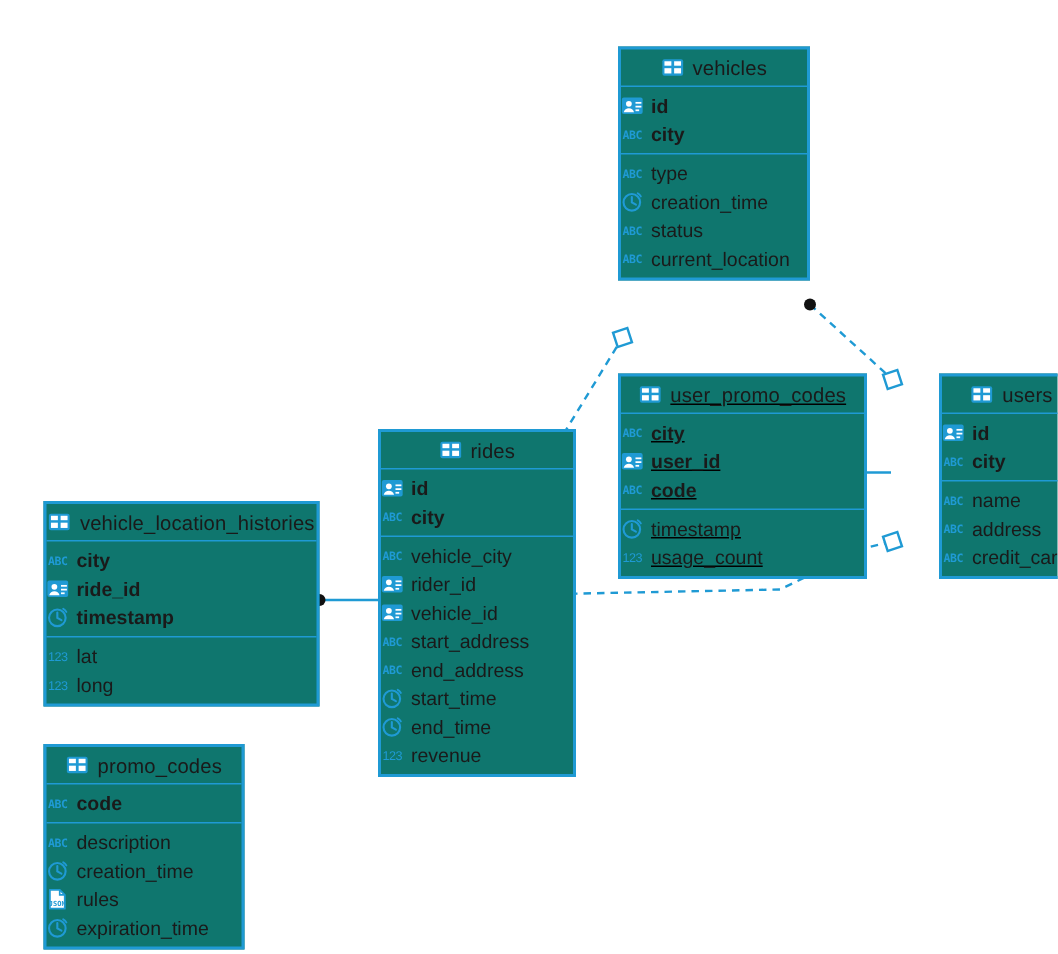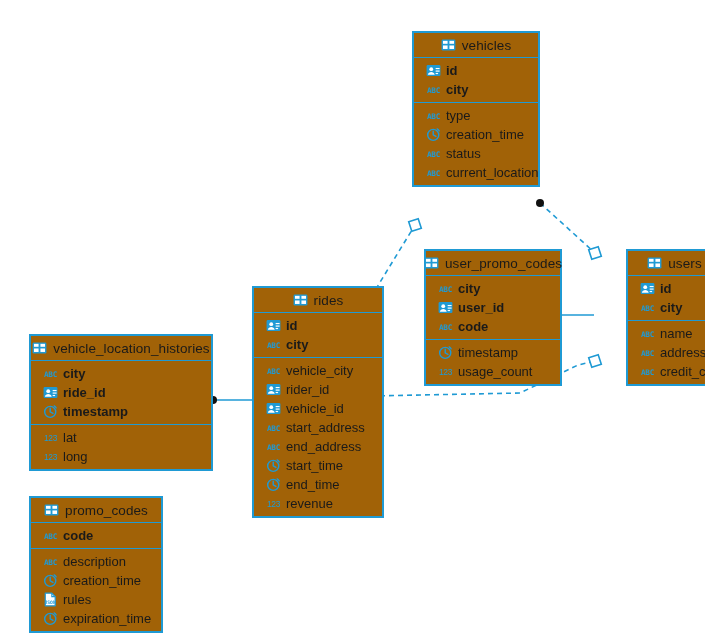--- a/index.html
+++ b/index.html
@@ -11,21 +11,21 @@
     overflow:hidden;
     -webkit-font-smoothing:antialiased;
   }
   #canvas{position:absolute;inset:0;}
   svg#edges{position:absolute;left:0;top:0;width:705px;height:636px;pointer-events:none;}
 
   .table{
     position:absolute;
     box-sizing:border-box;
     border:2px solid #1f9ad4;
-    background:#a16207;
+    background:#0f766e;
     text-align:center;
   }
   .t-header{
     height:25px;
     display:flex;align-items:center;justify-content:center;
     gap:6px;
     border-bottom:1.5px solid #1f9ad4;
     box-sizing:border-box;
     padding:0 6px;
   }
@@ -33,21 +33,21 @@
     font-size:13.5px;
     color:#1a1a1a;
     white-space:nowrap;
     letter-spacing:0.1px;
   }
   .t-section{box-sizing:border-box;}
   .t-section.keys{border-bottom:1.5px solid #1f9ad4;}
   .col{
     display:flex;align-items:center;gap:5px;
     height:19px;
-    padding-left:12px;
+    padding-left:0;
     box-sizing:border-box;
     white-space:nowrap;
   }
   .col .name{font-size:13px;color:#1a1a1a;line-height:1;}
   .col.key .name{font-weight:bold;}
 
   
   .ic{width:15px;height:15px;flex:0 0 15px;display:block;}
 
   
@@ -134,21 +134,21 @@
           <span class="name">status</span>
         </div>
         <div class="col">
           <svg class="ic" viewBox="0 0 16 16">
             <text x="8" y="11.2" text-anchor="middle" font-family="DejaVu Sans Mono, monospace" font-size="8.2" font-weight="bold" fill="#1f9ad4" letter-spacing="-0.3">ABC</text>
           </svg>
           <span class="name">current_location</span>
         </div>
       </div>
     </div>
-    <div class="table" style="left: 424px; top: 249px; width: 138px;">
+    <div class="table" style="left: 412px; top: 249px; width: 166px; text-decoration: underline;">
       <div class="t-header">
         <svg class="ic-grid" viewBox="0 0 16 13">
           <rect x="0.5" y="0.5" width="15" height="12" rx="1.5" fill="#1f9ad4"></rect>
           <rect x="2" y="2" width="5" height="3.2" fill="#fff"></rect>
           <rect x="9" y="2" width="5" height="3.2" fill="#fff"></rect>
           <rect x="2" y="7" width="5" height="3.8" fill="#fff"></rect>
           <rect x="9" y="7" width="5" height="3.8" fill="#fff"></rect>
         </svg>
         <span class="t-title">user_promo_codes</span>
       </div>

